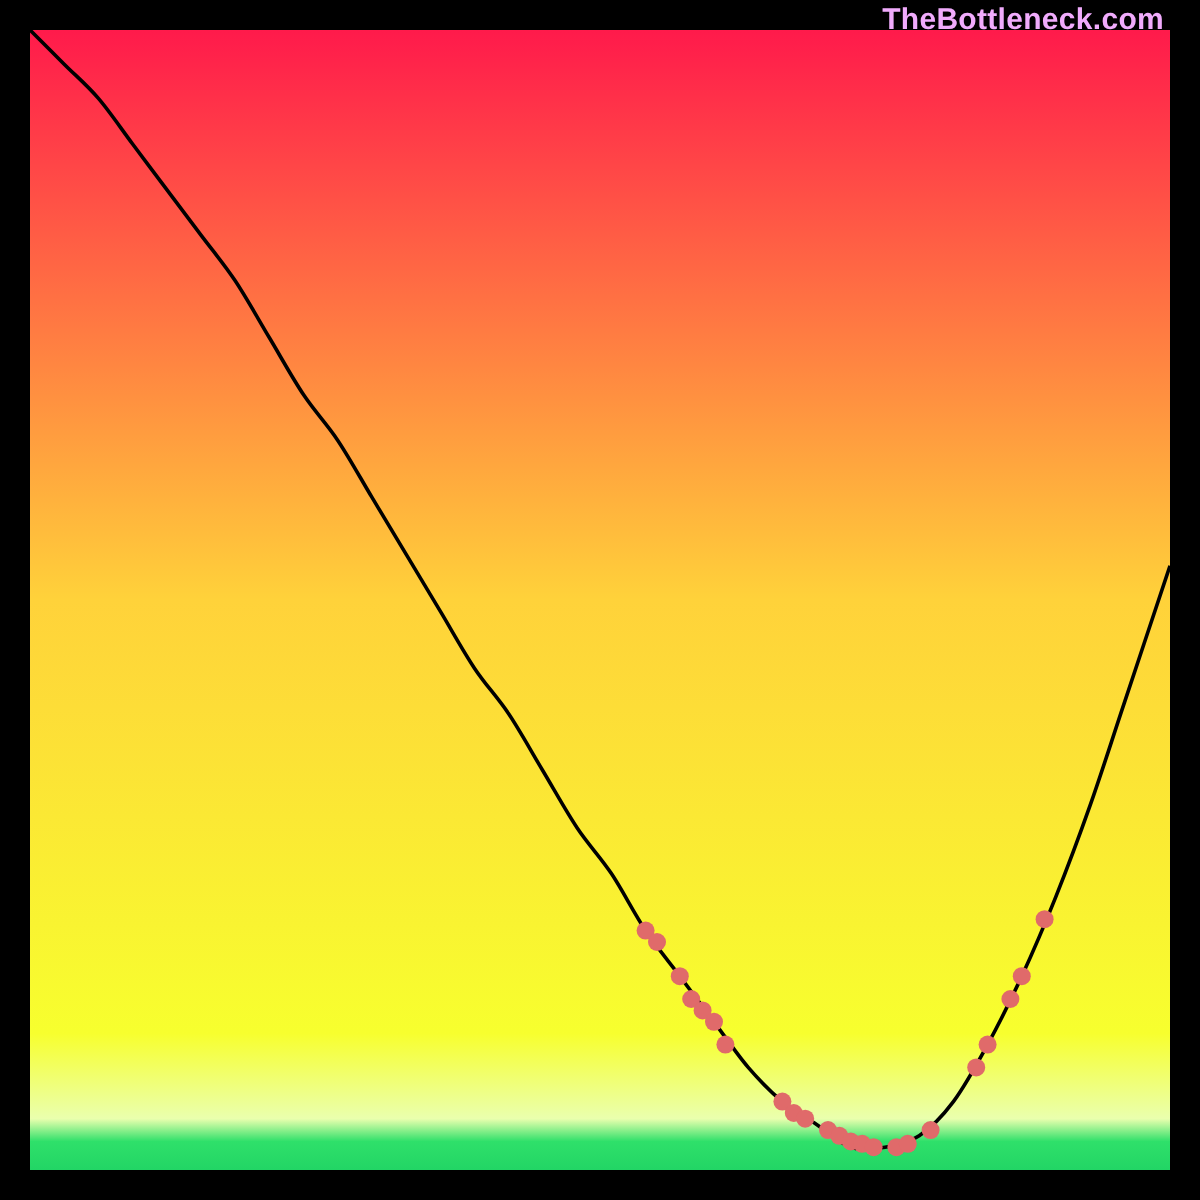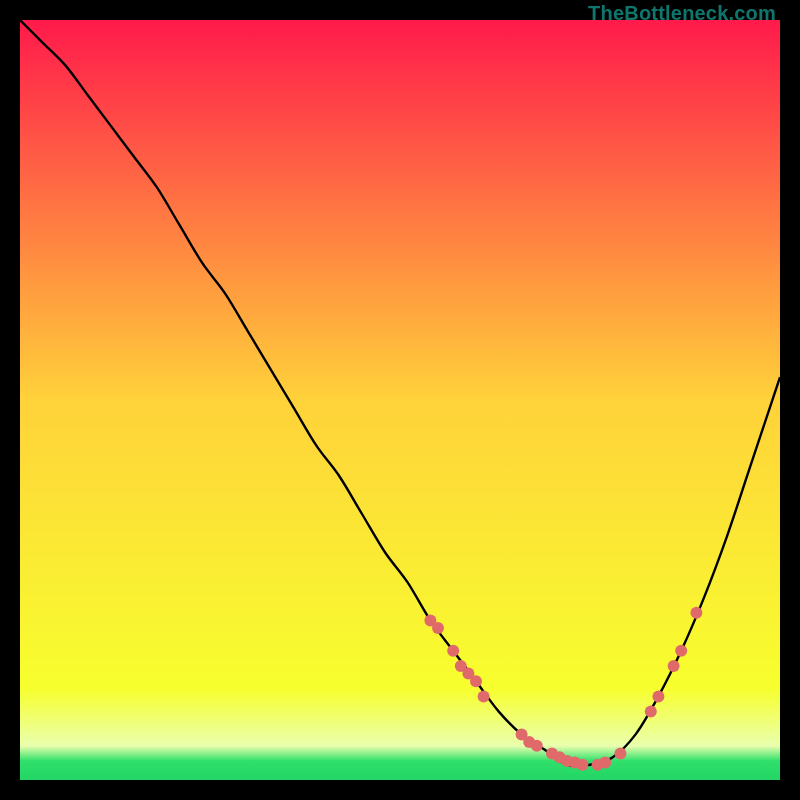--- a/index.html
+++ b/index.html
@@ -25,21 +25,21 @@
     width: 760px;
     height: 760px;
   }
   .watermark {
     position: absolute;
     top: 2px;
     right: 24px;
     font-family: Arial, Helvetica, sans-serif;
     font-size: 20px;
     font-weight: 600;
-    color: #0f766e;
+    color: #f0abfc;
     letter-spacing: 0.2px;
   }
 </style>
 </head>
 <body>
 
 <div class="frame">
   <svg class="plot-area" viewBox="0 0 760 760" preserveAspectRatio="none">
     <defs>
       <linearGradient id="bg-grad" x1="0" y1="0" x2="0" y2="1">

